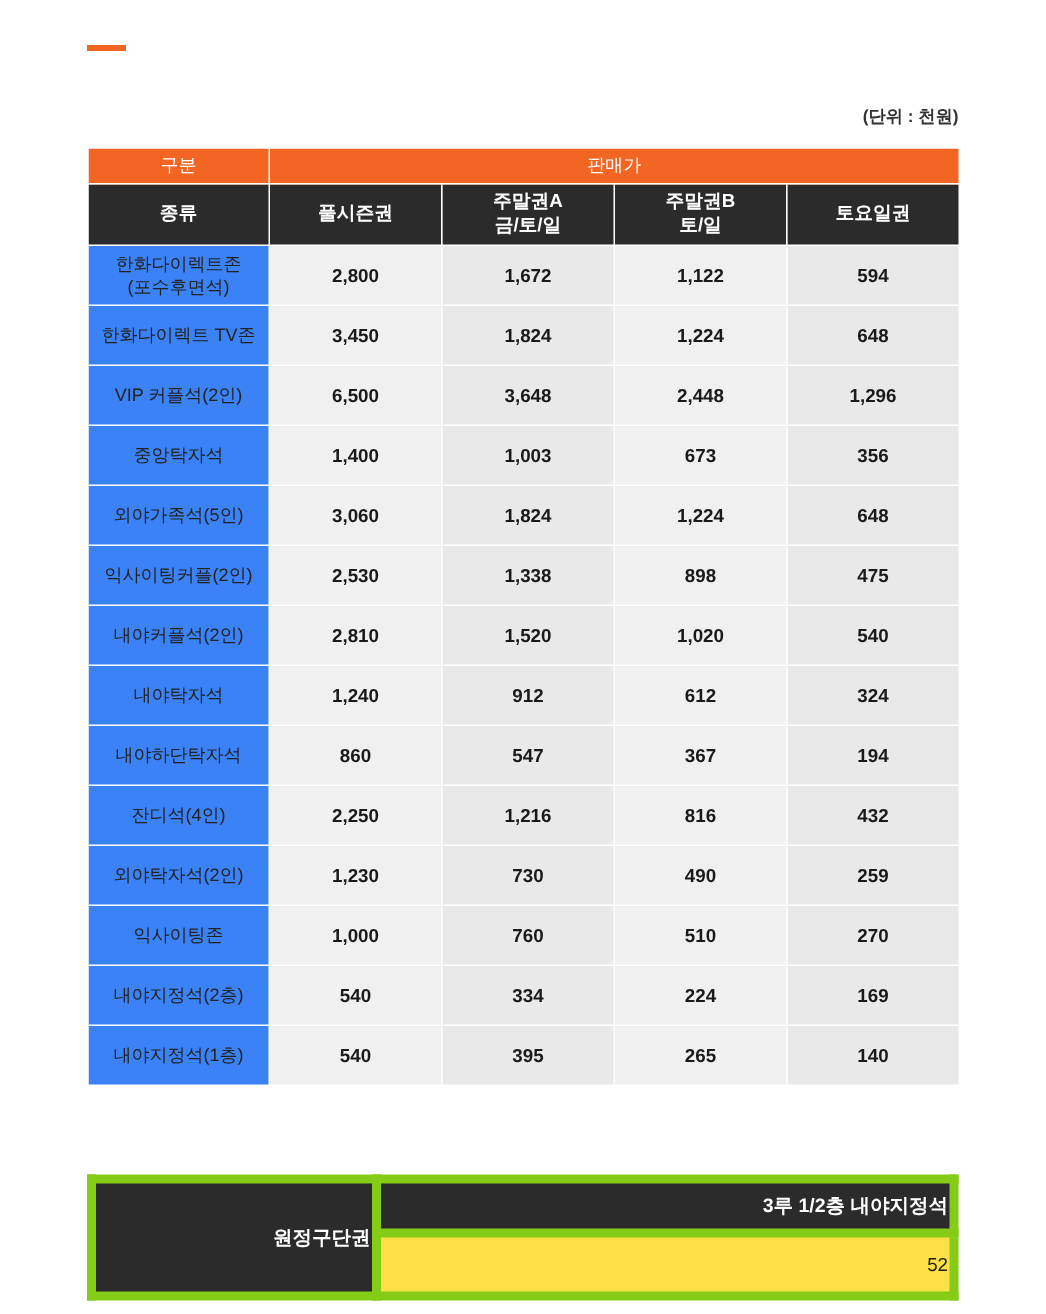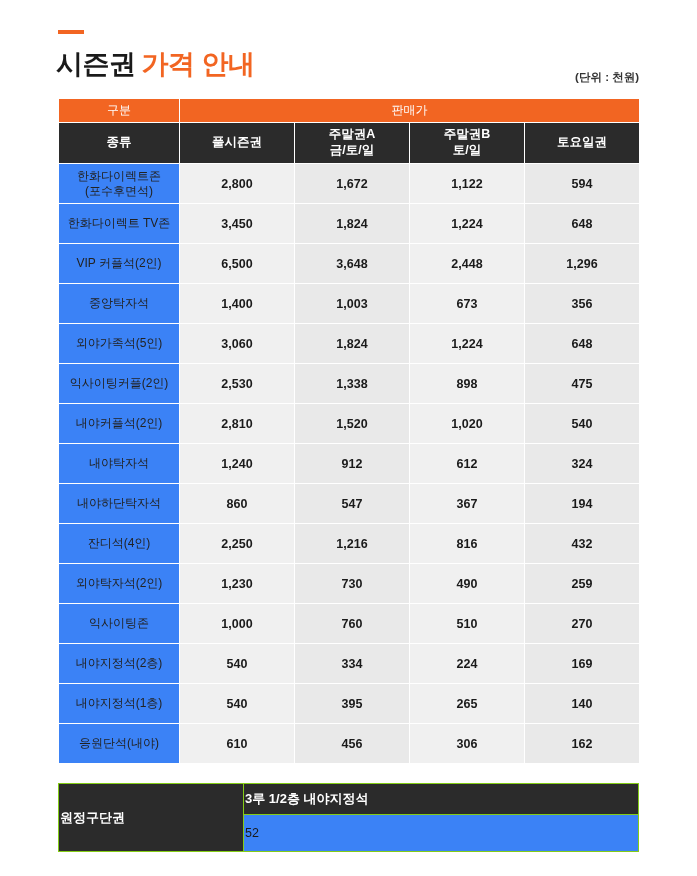--- a/index.html
+++ b/index.html
@@ -100,59 +100,56 @@
   }
   table.bottom {
     position: absolute;
     left: 58px;
     top: 783px;
     width: 581px;
     border-collapse: collapse;
     table-layout: fixed;
   }
   table.bottom td, table.bottom th {
-    border: 1px solid #84cc16;
-    text-align: left;
+    border: 6px solid #84cc16;
+    text-align: right;
     vertical-align: middle;
   }
   .b-label {
     background: #2b2b2b;
     color: #ffffff;
     font-size: 13px;
     font-weight: bold;
     width: 182px;
     height: 64px;
   }
   .b-hdr {
     background: #2b2b2b;
     color: #ffffff;
     font-size: 13px;
     font-weight: bold;
     height: 28px;
   }
   .b-val {
-    background: #3b82f6;
+    background: #fde047;
     color: #1a1a1a;
     font-size: 12.5px;
     font-weight: normal;
     height: 34px;
   }
   .col-kind { width: 121px; }
   .col-v { width: 115px; }
 </style>
 </head>
 <body>
 
 <div class="page">
 
   <div class="accent-bar"></div>
 
-  <div class="title">
-    <span class="t1">시즌권</span><span class="t2">가격 안내</span>
-  </div>
 
   <div class="unit-note">(단위 : 천원)</div>
 
   <table class="main">
     <colgroup>
       <col class="col-kind">
       <col class="col-v">
       <col class="col-v">
       <col class="col-v">
       <col class="col-v">
@@ -297,29 +294,20 @@
       </tr>
       <tr>
         <td class="row-label">
           <div>내야지정석(1층)</div>
         </td>
         <td class="row-val">540</td>
         <td class="row-val alt">395</td>
         <td class="row-val">265</td>
         <td class="row-val alt">140</td>
       </tr>
-      <tr>
-        <td class="row-label">
-          <div>응원단석(내야)</div>
-        </td>
-        <td class="row-val">610</td>
-        <td class="row-val alt">456</td>
-        <td class="row-val">306</td>
-        <td class="row-val alt">162</td>
-      </tr>
     </tbody>
   </table>
 
   <table class="bottom">
     <tbody>
       <tr>
         <td class="b-label" rowspan="2">원정구단권</td>
         <td class="b-hdr">3루 1/2층 내야지정석</td>
       </tr>
       <tr>

